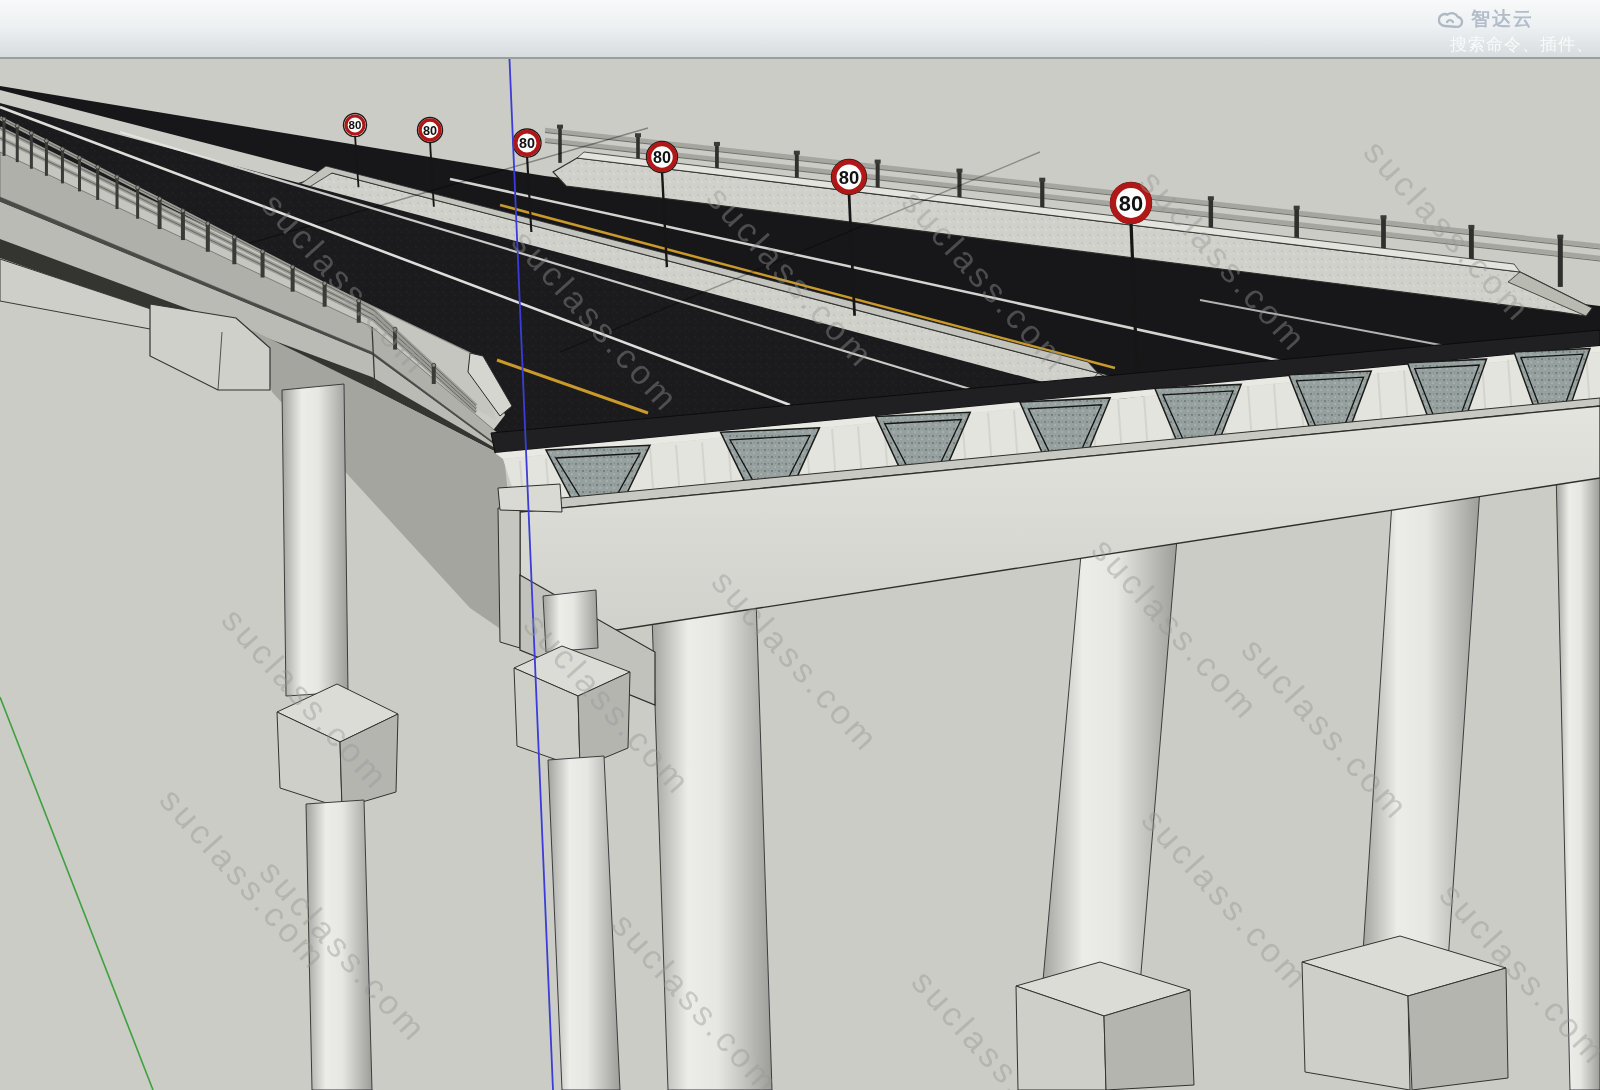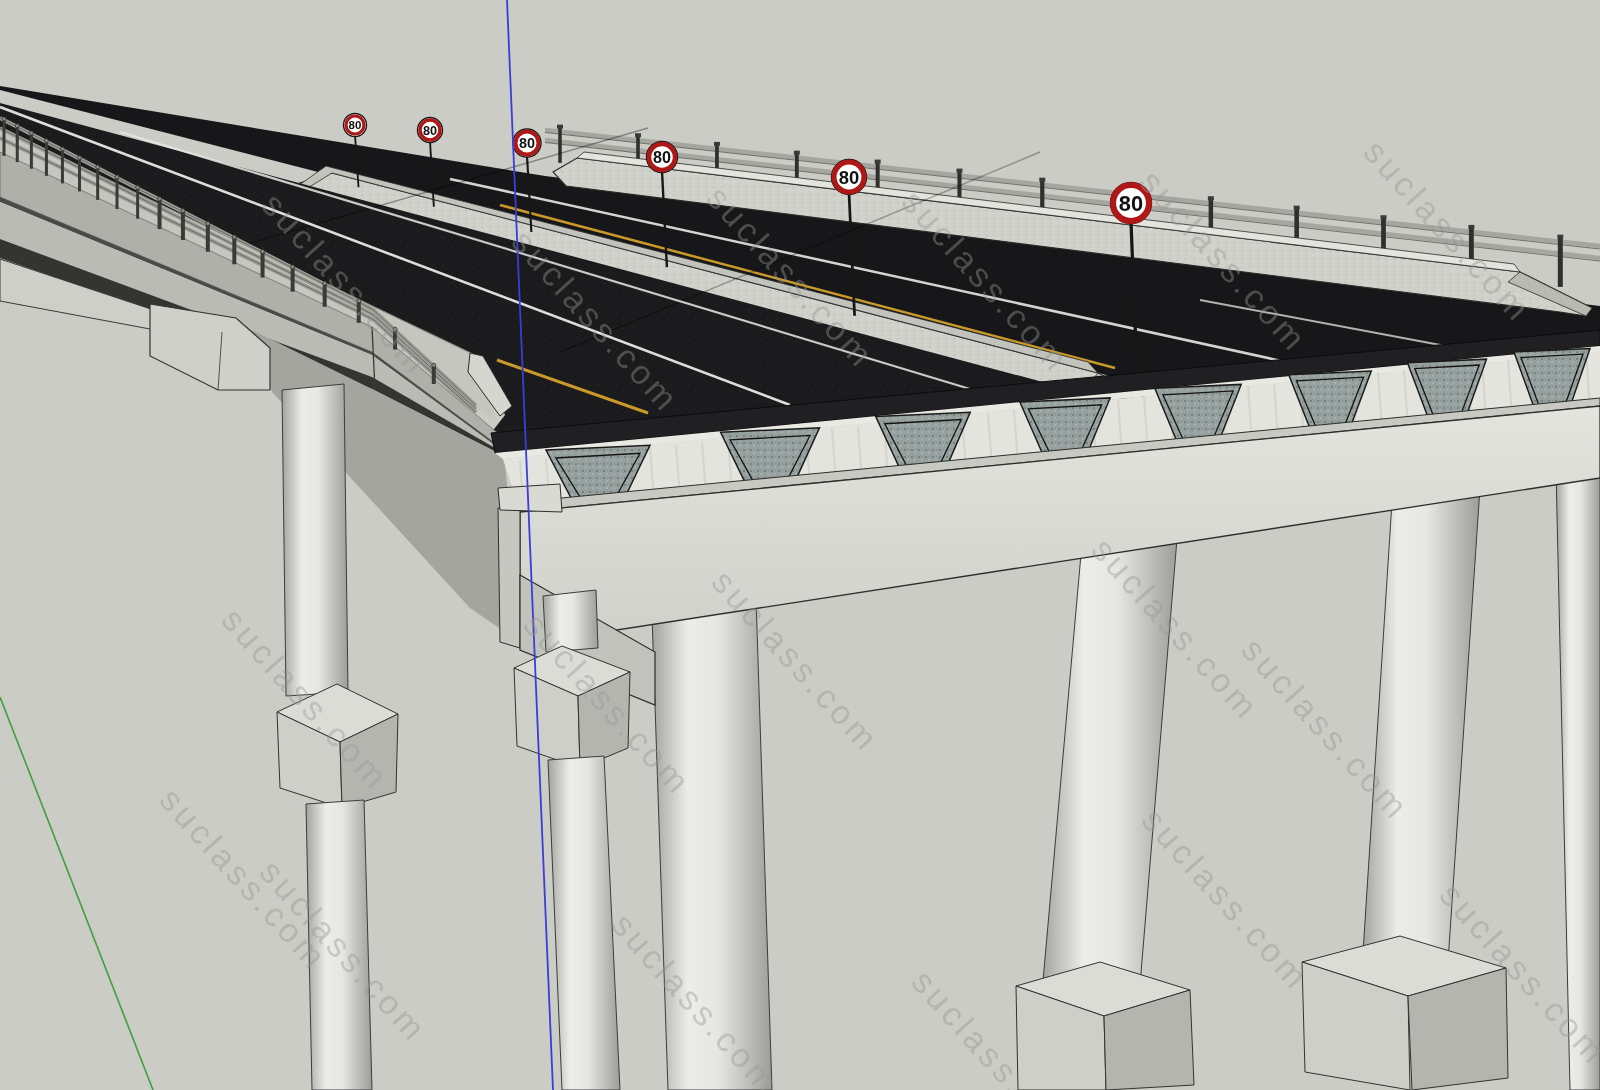--- a/index.html
+++ b/index.html
@@ -472,20 +472,30 @@
     <polygon points="277,712 337,684 398,714 340,742" fill="#dcdcd7" stroke="#33332f" stroke-width="1"></polygon>
     <polygon points="277,712 340,742 342,808 280,788" fill="#cfcfca" stroke="#33332f" stroke-width="1"></polygon>
     <polygon points="340,742 398,714 396,792 342,808" fill="#b5b5b0" stroke="#33332f" stroke-width="1"></polygon>
     <polygon points="306,804 364,800 372,1090 312,1090" fill="url(#colGrad)" stroke="#3c3c40" stroke-width="1"></polygon>
   </g>
 
   <line x1="0" y1="697" x2="153" y2="1090" stroke="#3fa03f" stroke-width="1.6"></line>
   <line id="blueAxis" x1="507" y1="0" x2="553" y2="1090" stroke="#3c3cd8" stroke-width="1.8"></line>
 </svg>
 
+<div id="toolbar">
+  <div id="brand">
+    <svg width="26" height="18" viewBox="0 0 26 18">
+      <path d="M7 16 a6 6 0 1 1 2.5 -11.4 A7 7 0 0 1 20 7 a5 5 0 0 1 -1 9.9 Z" fill="none" stroke="#aeb9c6" stroke-width="2.4" stroke-linecap="round"></path>
+      <path d="M9 12 q3 -4 6 0" fill="none" stroke="#aeb9c6" stroke-width="2.2" stroke-linecap="round"></path>
+    </svg>
+    <span>智达云</span>
+  </div>
+  <div id="searchhint">搜索命令、插件、</div>
+</div>
 
 <div id="wmlayer">
       <div class="wm" style="left: 230px; top: 265px;">suclass.com</div>
       <div class="wm" style="left: 480px; top: 302px;">suclass.com</div>
       <div class="wm" style="left: 675px; top: 258px;">suclass.com</div>
       <div class="wm" style="left: 870px; top: 262px;">suclass.com</div>
       <div class="wm" style="left: 1108px; top: 242px;">suclass.com</div>
       <div class="wm" style="left: 1332px; top: 212px;">suclass.com</div>
       <div class="wm" style="left: 190px; top: 680px;">suclass.com</div>
       <div class="wm" style="left: 128px; top: 860px;">suclass.com</div>

